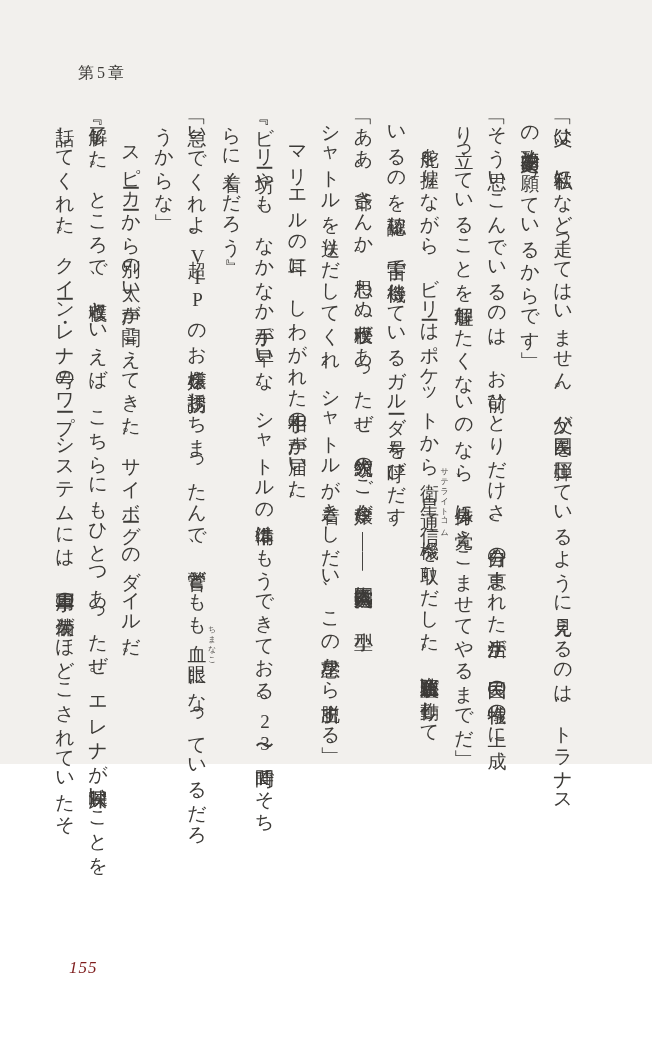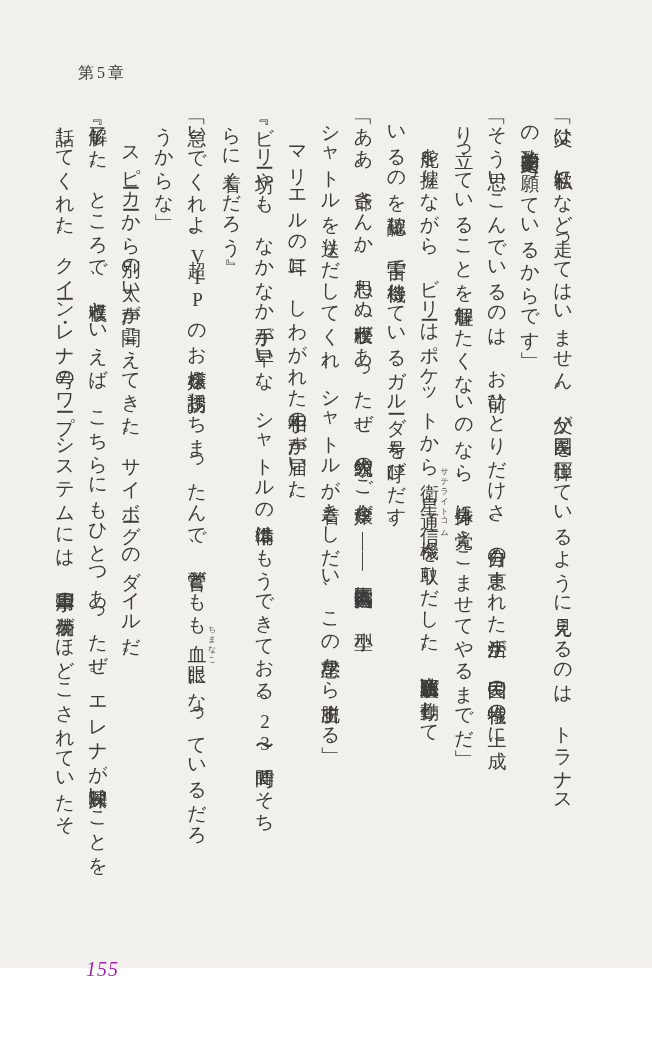--- a/index.html
+++ b/index.html
@@ -8,21 +8,21 @@
   }
   body {
     width: 652px;
     height: 1050px;
     overflow: hidden;
     font-family: "Liberation Serif", "DejaVu Serif", serif;
   }
   .page {
     position: relative;
     width: 652px;
-    height: 968px;
+    height: 764px;
     background: var(--paper, #f2f0ed);
     color: var(--ink, #3d3b38);
   }
   .chapter-header {
     position: absolute;
     left: 78px;
     top: 63px;
     font-size: 16px;
     letter-spacing: 3px;
     color: var(--ink, #3d3b38);
@@ -53,26 +53,26 @@
   ruby {
     ruby-position: over;
   }
   rt {
     font-size: 8px;
     letter-spacing: 1px;
     opacity: 0.9;
   }
   .page-number {
     position: absolute;
-    left: 86px;
+    left: 69px;
     top: 958px;
-    font-size: 20px;
+    font-size: 17px;
     font-style: italic;
     letter-spacing: 1px;
-    color: #a21caf;
+    color: #7f1d1d;
   }
 </style>
 </head>
 <body>
 
 <div class="page" style="--paper: #f2f0ed; --ink: #3d3b38;">
   <div class="chapter-header">第5章</div>
 
   <div class="text-block" id="text-block">
       <div class="tcol"><span>「父は、私欲になど走ってはいません。父が国民を弾圧しているように見えるのは、トラナス</span></div>

